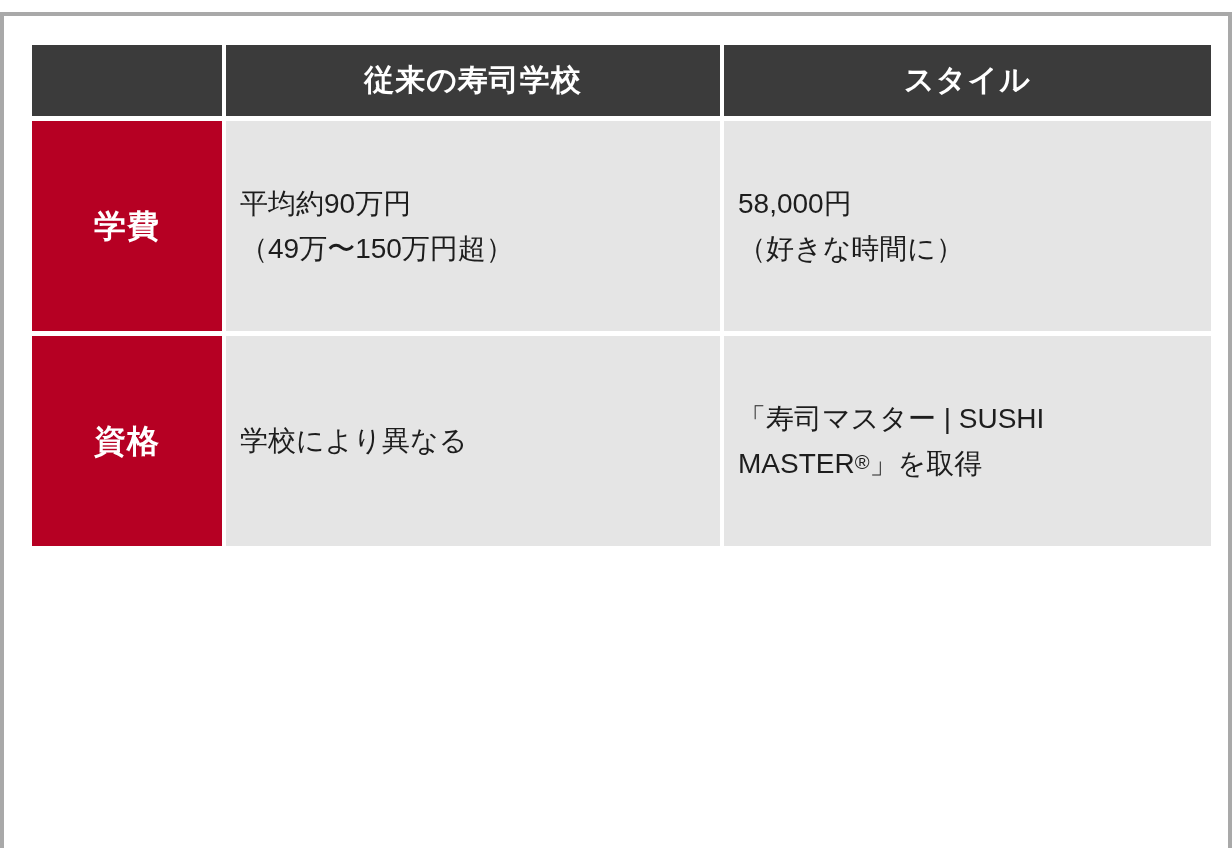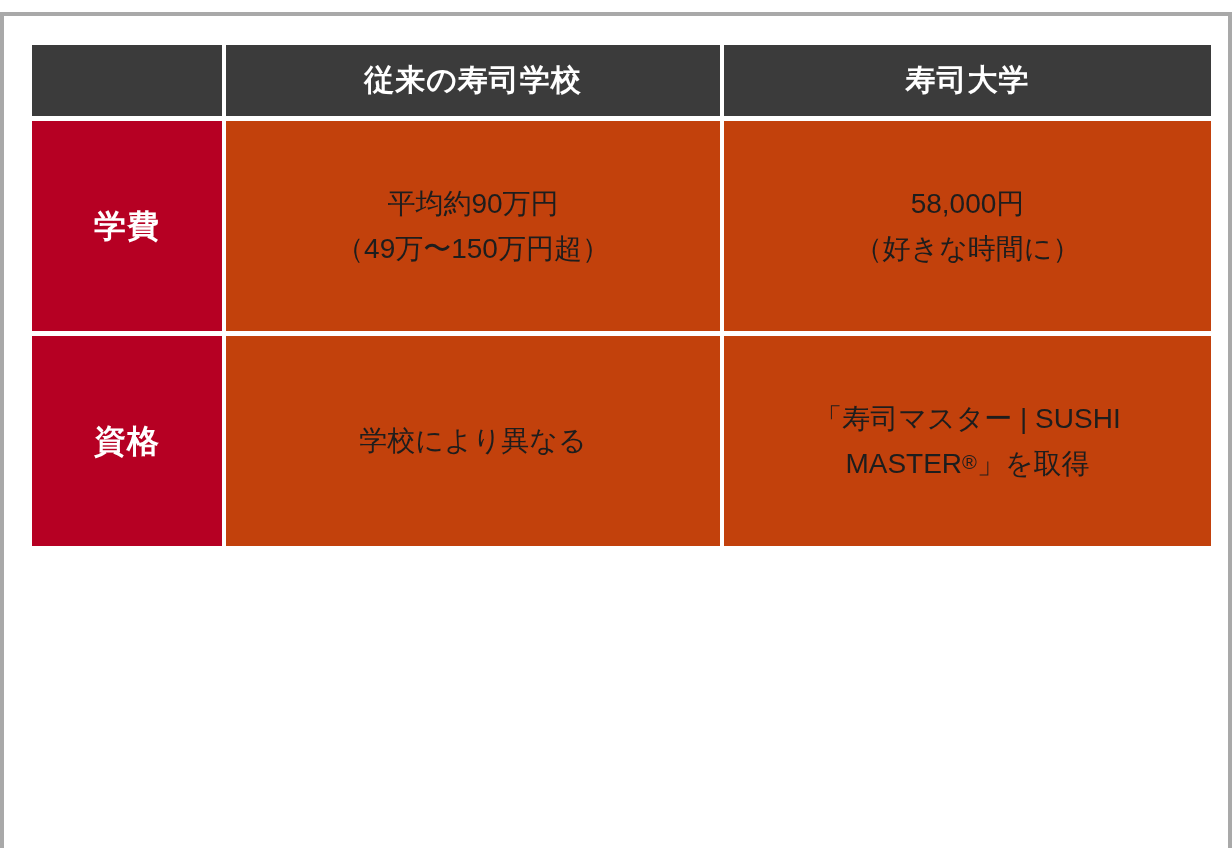--- a/index.html
+++ b/index.html
@@ -65,25 +65,24 @@
     font-weight: bold;
     text-align: center;
     vertical-align: middle;
     padding: 17px;
     line-height: 1.32;
     letter-spacing: 1px;
   }
 
   
   .value-cell {
-    background: #c2410c;
+    background: #e5e5e5;
     color: #1d1d1d;
     font-size: 28px;
     font-weight: normal;
-    text-align: center;
     vertical-align: middle;
     padding: 0 14px;
     line-height: 1.62;
   }
 
   .row-fees     .label-cell, .row-fees     .value-cell { height: 176px; }
   .row-format   .label-cell, .row-format   .value-cell { height: 181px; }
   .row-style    .label-cell, .row-style    .value-cell { height: 181px; }
   .row-cert     .label-cell, .row-cert     .value-cell { height: 176px; }
 
@@ -99,21 +98,21 @@
     <colgroup>
       <col class="c-label">
       <col class="c-trad">
       <col class="c-new">
     </colgroup>
 
     <thead>
       <tr>
         <th class="hdr-cell blank"></th>
         <th class="hdr-cell">従来の寿司学校</th>
-        <th class="hdr-cell">寿司大学</th>
+        <th class="hdr-cell">スタイル</th>
       </tr>
     </thead>
 
     <tbody>
 
       <tr class="row-fees">
         <th class="label-cell">
           <span class="line">学費</span>
         </th>
         <td class="value-cell">

